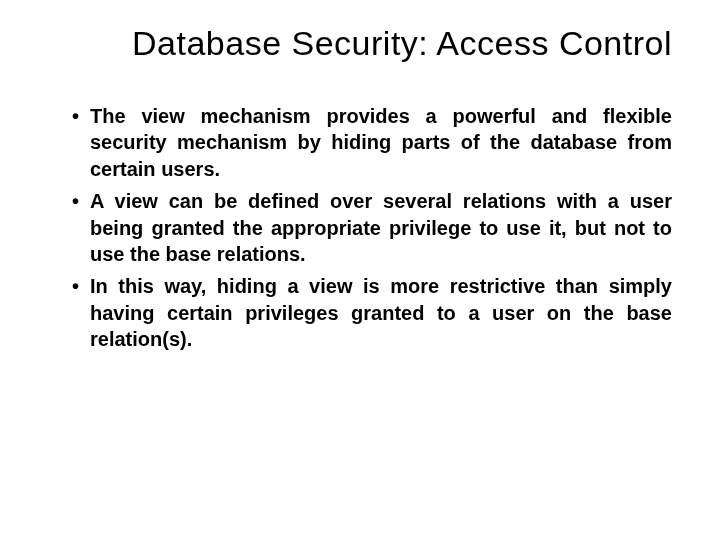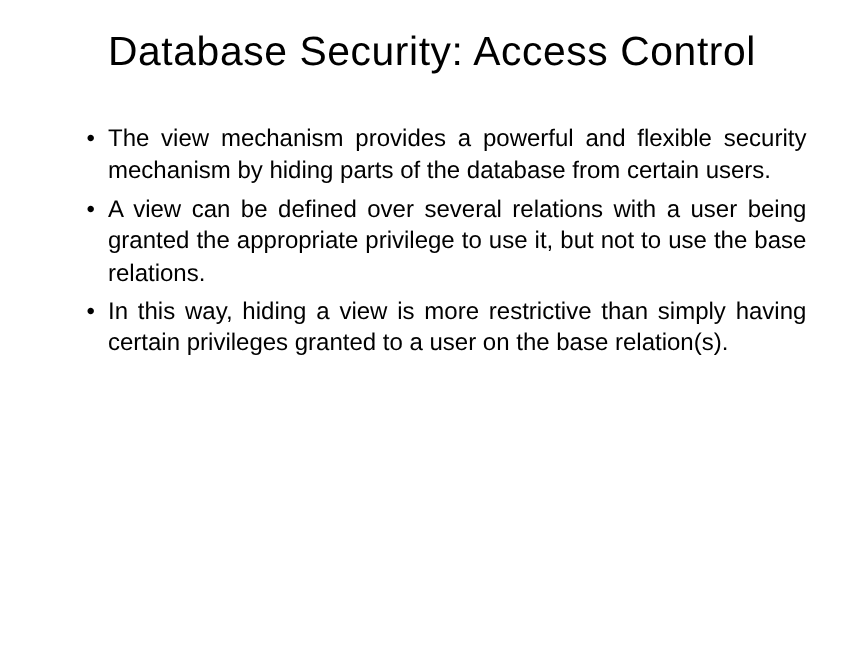--- a/index.html
+++ b/index.html
@@ -1,31 +1,32 @@
 <!DOCTYPE html>
 <html><head>
   <meta charset="utf-8">
   <style>
     * {
       margin: 0;
       padding: 0;
       box-sizing: border-box;
+      font-weight: bold;
     }
     body {
       width: 720px;
       height: 540px;
       background: #ffffff;
       font-family: Arial, Helvetica, sans-serif;
       color: #000000;
       padding: 24px 48px 40px 48px;
     }
     .title {
       font-size: 34px;
       font-weight: 400;
-      text-align: center;
+      text-align: right;
       margin-bottom: 40px;
       letter-spacing: 0.5px;
     }
     .bullets {
       list-style: none;
       padding-left: 24px;
     }
     .bullets li {
       position: relative;
       font-size: 20px;

